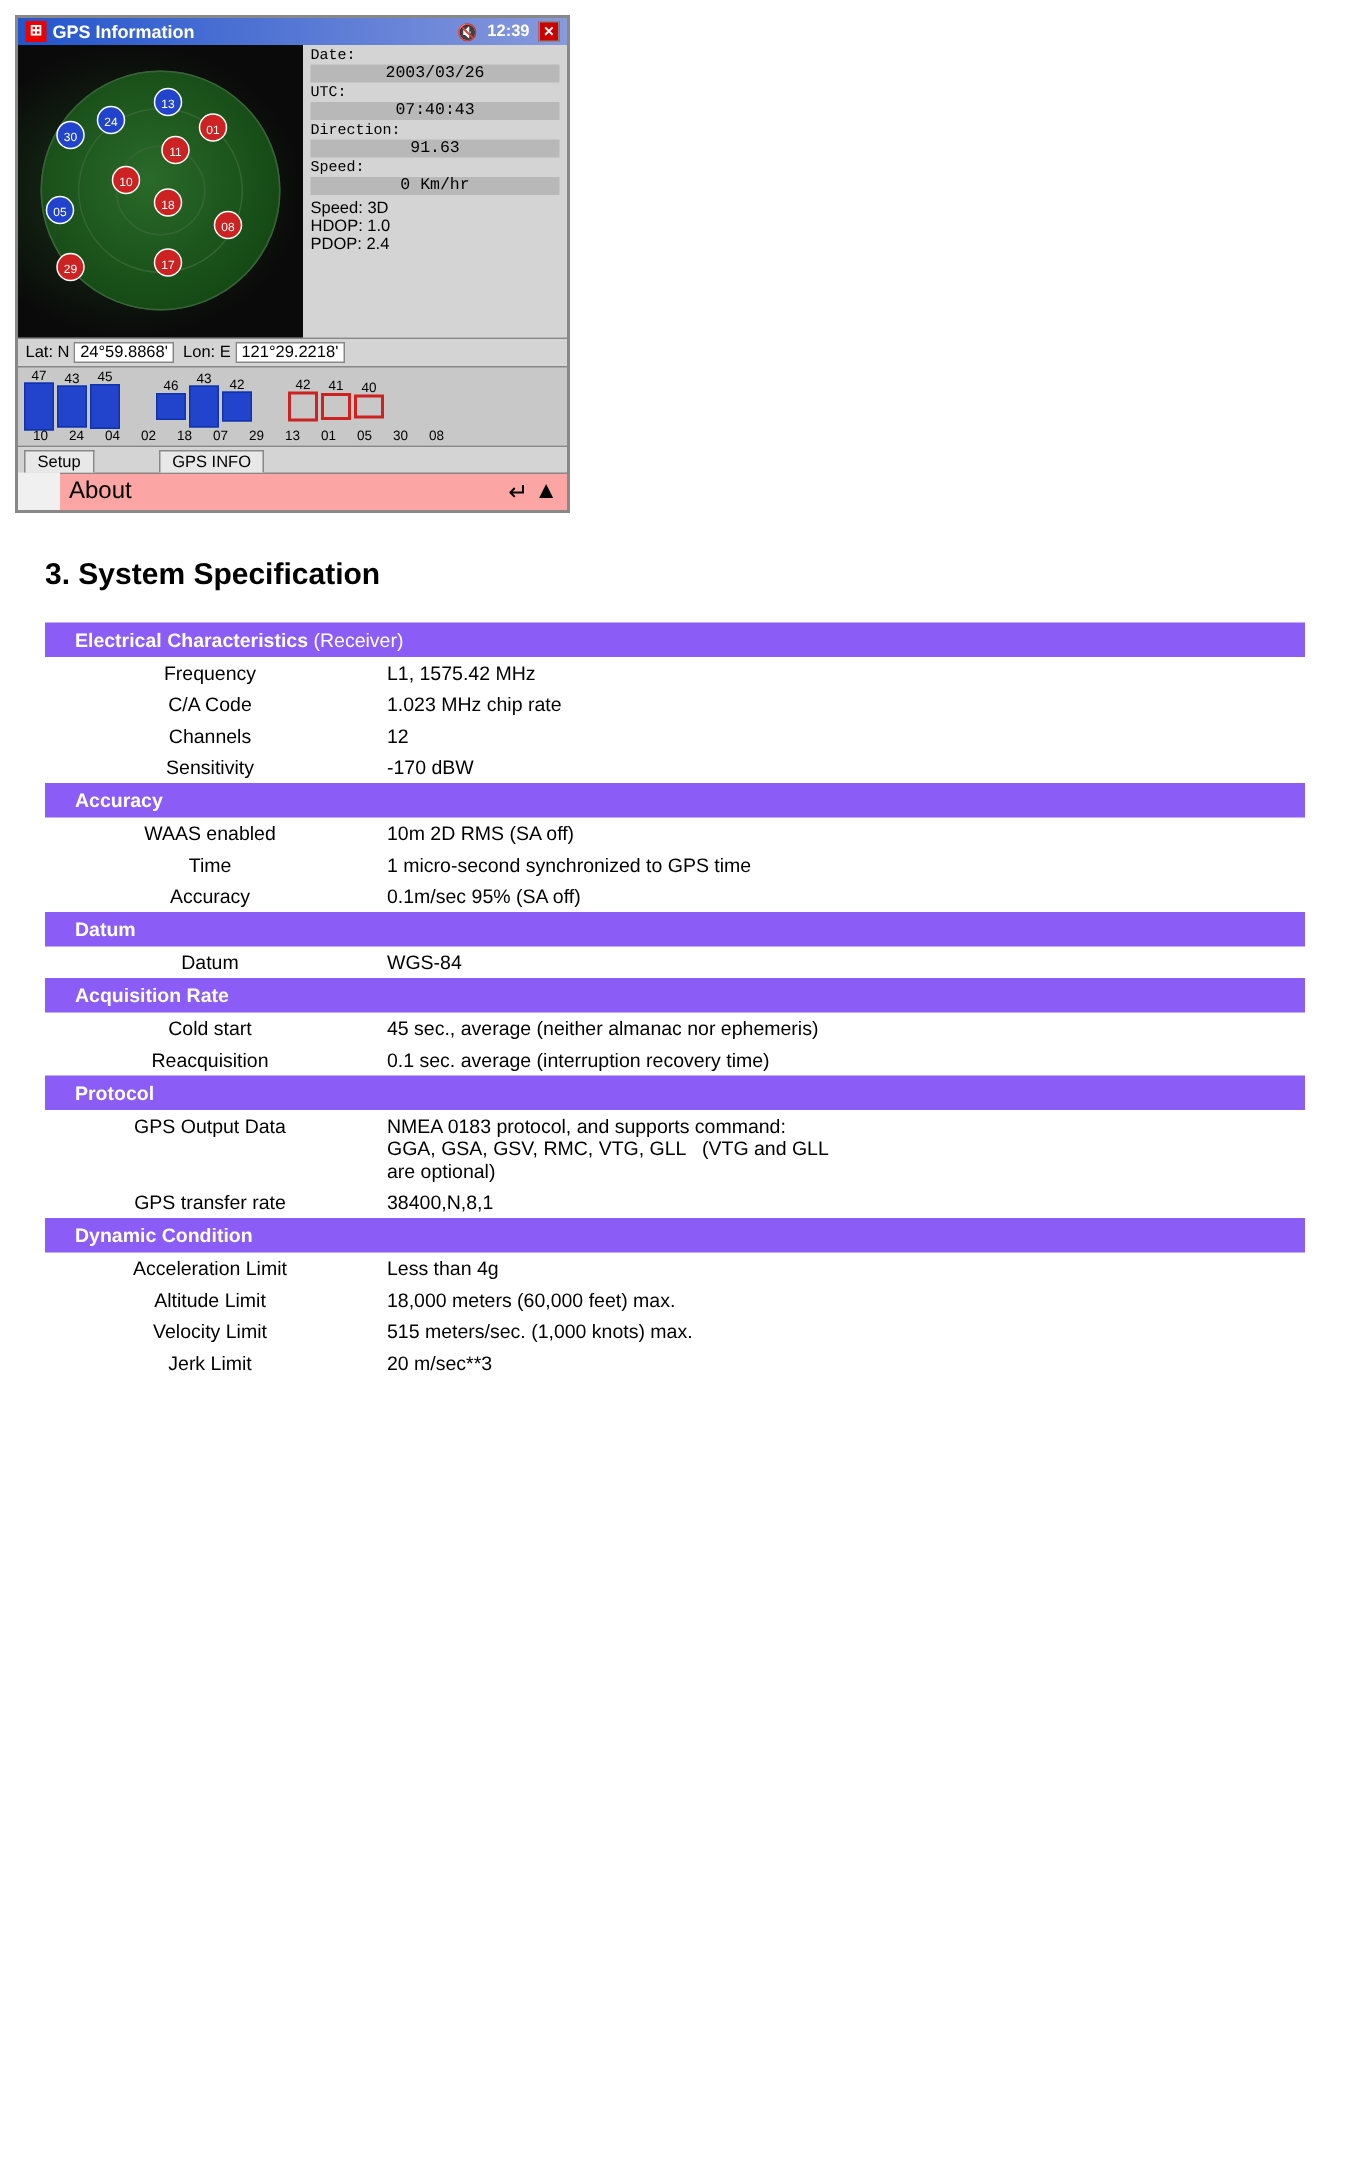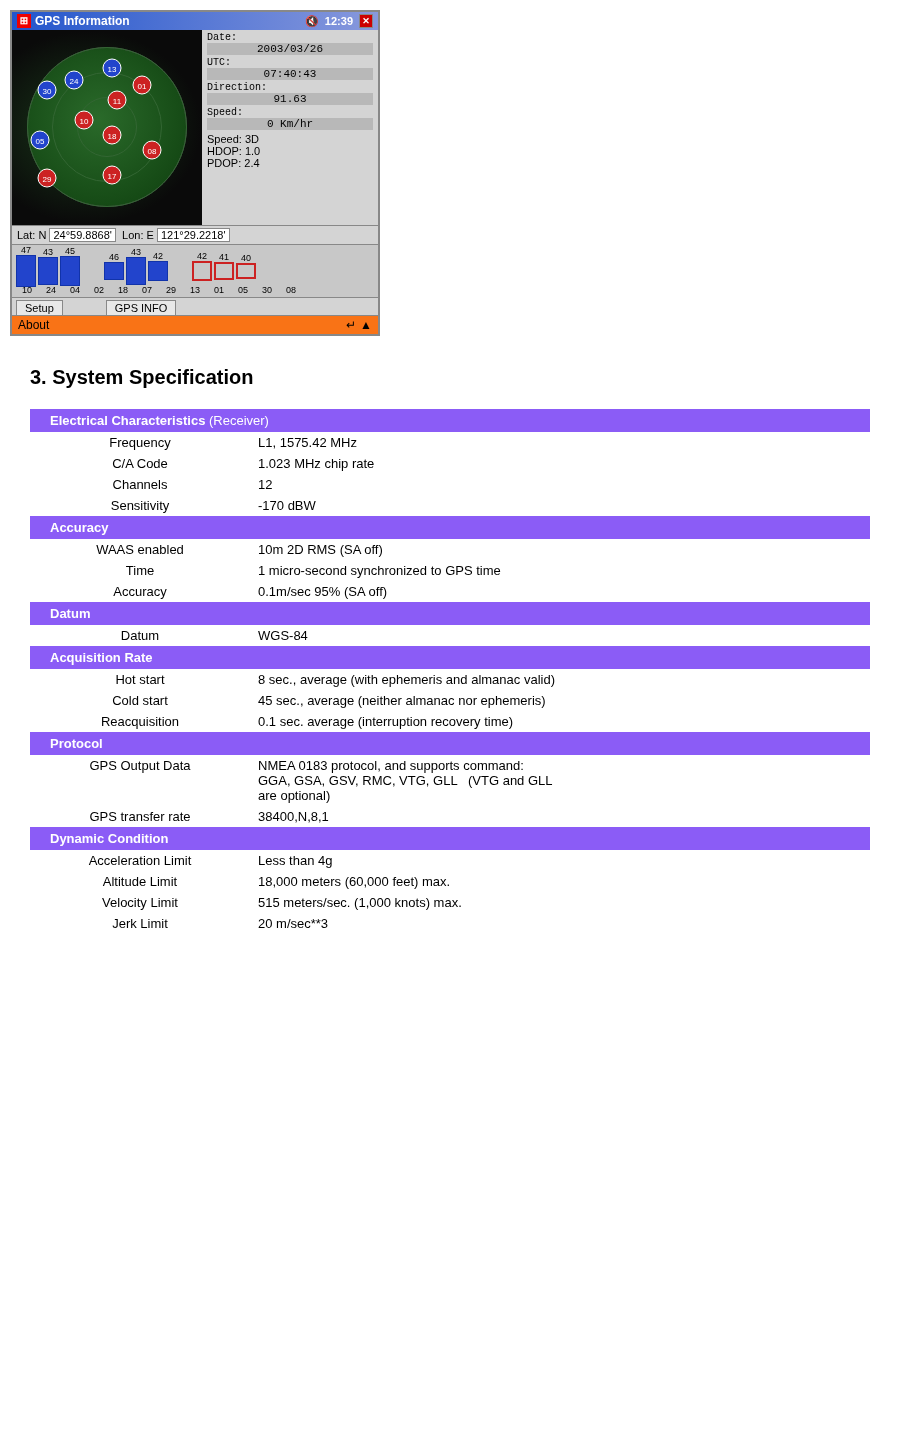--- a/index.html
+++ b/index.html
@@ -246,24 +246,25 @@
       font-size: 11px;
       cursor: pointer;
       margin-right: 2px;
     }
 
     
     .bottom-bar {
       display: flex;
       align-items: center;
       justify-content: space-between;
-      background: #f97316;
+      background: #fca5a5;
       border-top: 1px solid #888;
       padding: 2px 6px;
-      font-size: 12px;
+      font-size: 16px;
+      margin-left: 28px;
     }
 
     .bottom-bar-icons {
       display: flex;
       gap: 4px;
       align-items: center;
     }
 
     
     .section-container {
@@ -548,24 +549,20 @@
       <td class="label-col">Datum</td>
       <td class="value-col">WGS-84</td>
     </tr>
 
     <tr>
       <td colspan="2" class="section-header">
         <strong>Acquisition Rate</strong>
       </td>
     </tr>
     <tr>
-      <td class="label-col">Hot start</td>
-      <td class="value-col">8 sec., average (with ephemeris and almanac valid)</td>
-    </tr>
-    <tr>
       <td class="label-col">Cold start</td>
       <td class="value-col">45 sec., average (neither almanac nor ephemeris)</td>
     </tr>
     <tr>
       <td class="label-col">Reacquisition</td>
       <td class="value-col">0.1 sec. average (interruption recovery time)</td>
     </tr>
 
     <tr>
       <td colspan="2" class="section-header">

